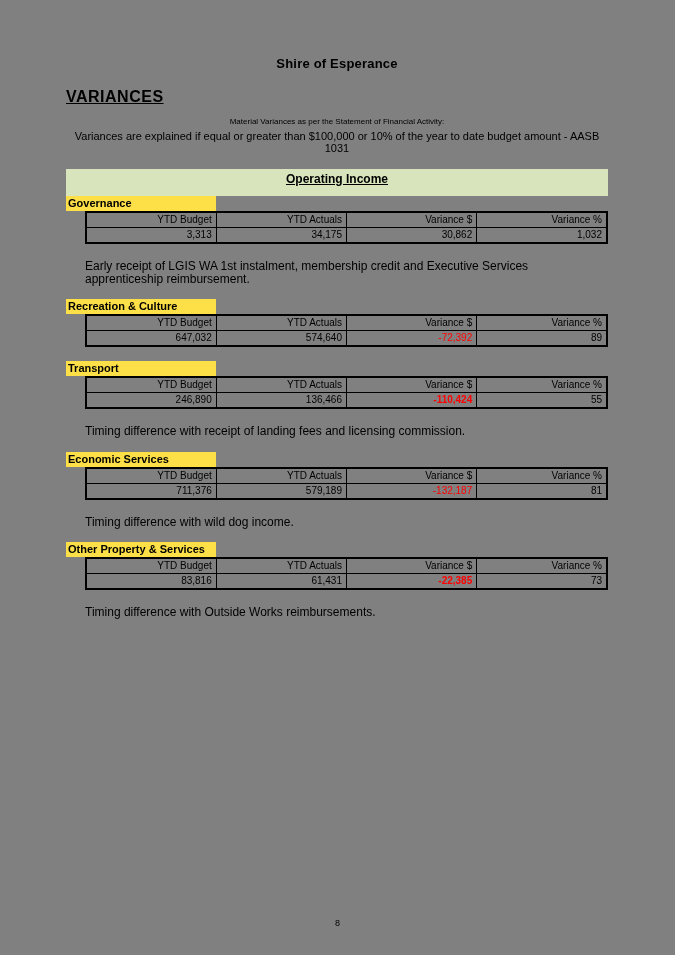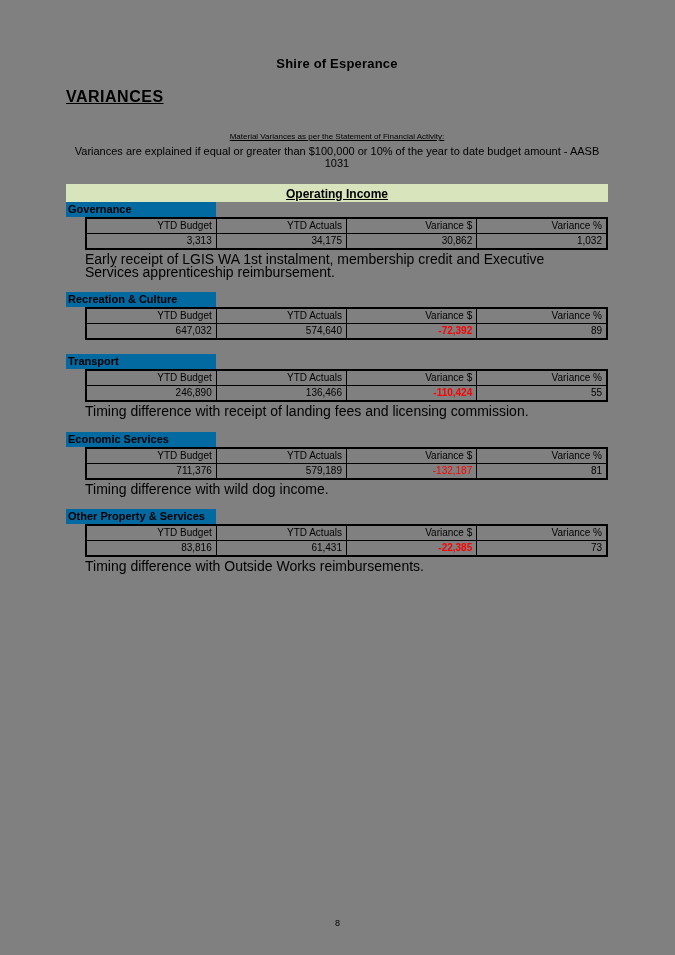--- a/index.html
+++ b/index.html
@@ -18,36 +18,36 @@
 
   .varheading {
     display: inline-block;
     font-weight: bold;
     font-size: 16px;
     text-decoration: underline;
     letter-spacing: 0.5px;
     margin-top: 16px;
   }
 
-  .subnote-1 { text-align: center; font-size: 8px; margin-top: 26px; color: #000; text-decoration: underline; }
+  .subnote-1 { text-align: center; font-size: 8px; margin-top: 11px; color: #000; }
   .subnote-2 { text-align: center; font-size: 11px; margin-top: 4px; color: #000; }
 
   .banner {
     margin-top: 15px;
     background: #D7E4BC;
-    height: 18px;
+    height: 27px;
     text-align: center;
     line-height: 18px;
   }
   .banner span { font-weight: bold; font-size: 12px; text-decoration: underline; }
 
   .section + .section { margin-top: 14px; }
 
   .cat-band {
-    background: #0369a1;
+    background: #fde047;
     width: 150px;
     height: 15px;
     line-height: 15px;
     font-weight: bold;
     font-size: 11px;
     padding-left: 2px;
     white-space: nowrap;
   }
 
   table.var-table {
@@ -65,23 +65,23 @@
     padding: 1px 4px;
     height: 13px;
     line-height: 12px;
     overflow: hidden;
     white-space: nowrap;
   }
   table.var-table td { height: 14px; }
 
   .note {
     margin-left: 19px;
-    margin-top: 3px;
+    margin-top: 16px;
     width: 512px;
-    font-size: 14px;
+    font-size: 12px;
     line-height: 12.5px;
   }
 
   .page-number {
     position: absolute;
     bottom: 27px;
     left: 0;
     width: 100%;
     text-align: center;
     font-size: 9px;
@@ -140,21 +140,21 @@
             <th>YTD Budget</th>
             <th>YTD Actuals</th>
             <th>Variance $</th>
             <th>Variance %</th>
           </tr>
         </thead>
         <tbody>
           <tr>
             <td>647,032</td>
             <td>574,640</td>
-            <td style="color: rgb(255, 0, 0); font-weight: bold;">-72,392</td>
+            <td style="color: rgb(255, 0, 0); font-weight: normal;">-72,392</td>
             <td>89</td>
           </tr>
         </tbody>
       </table>
     </div>
 
     
     <div class="section">
       <div class="cat-band">Transport</div>
       <table class="var-table">

